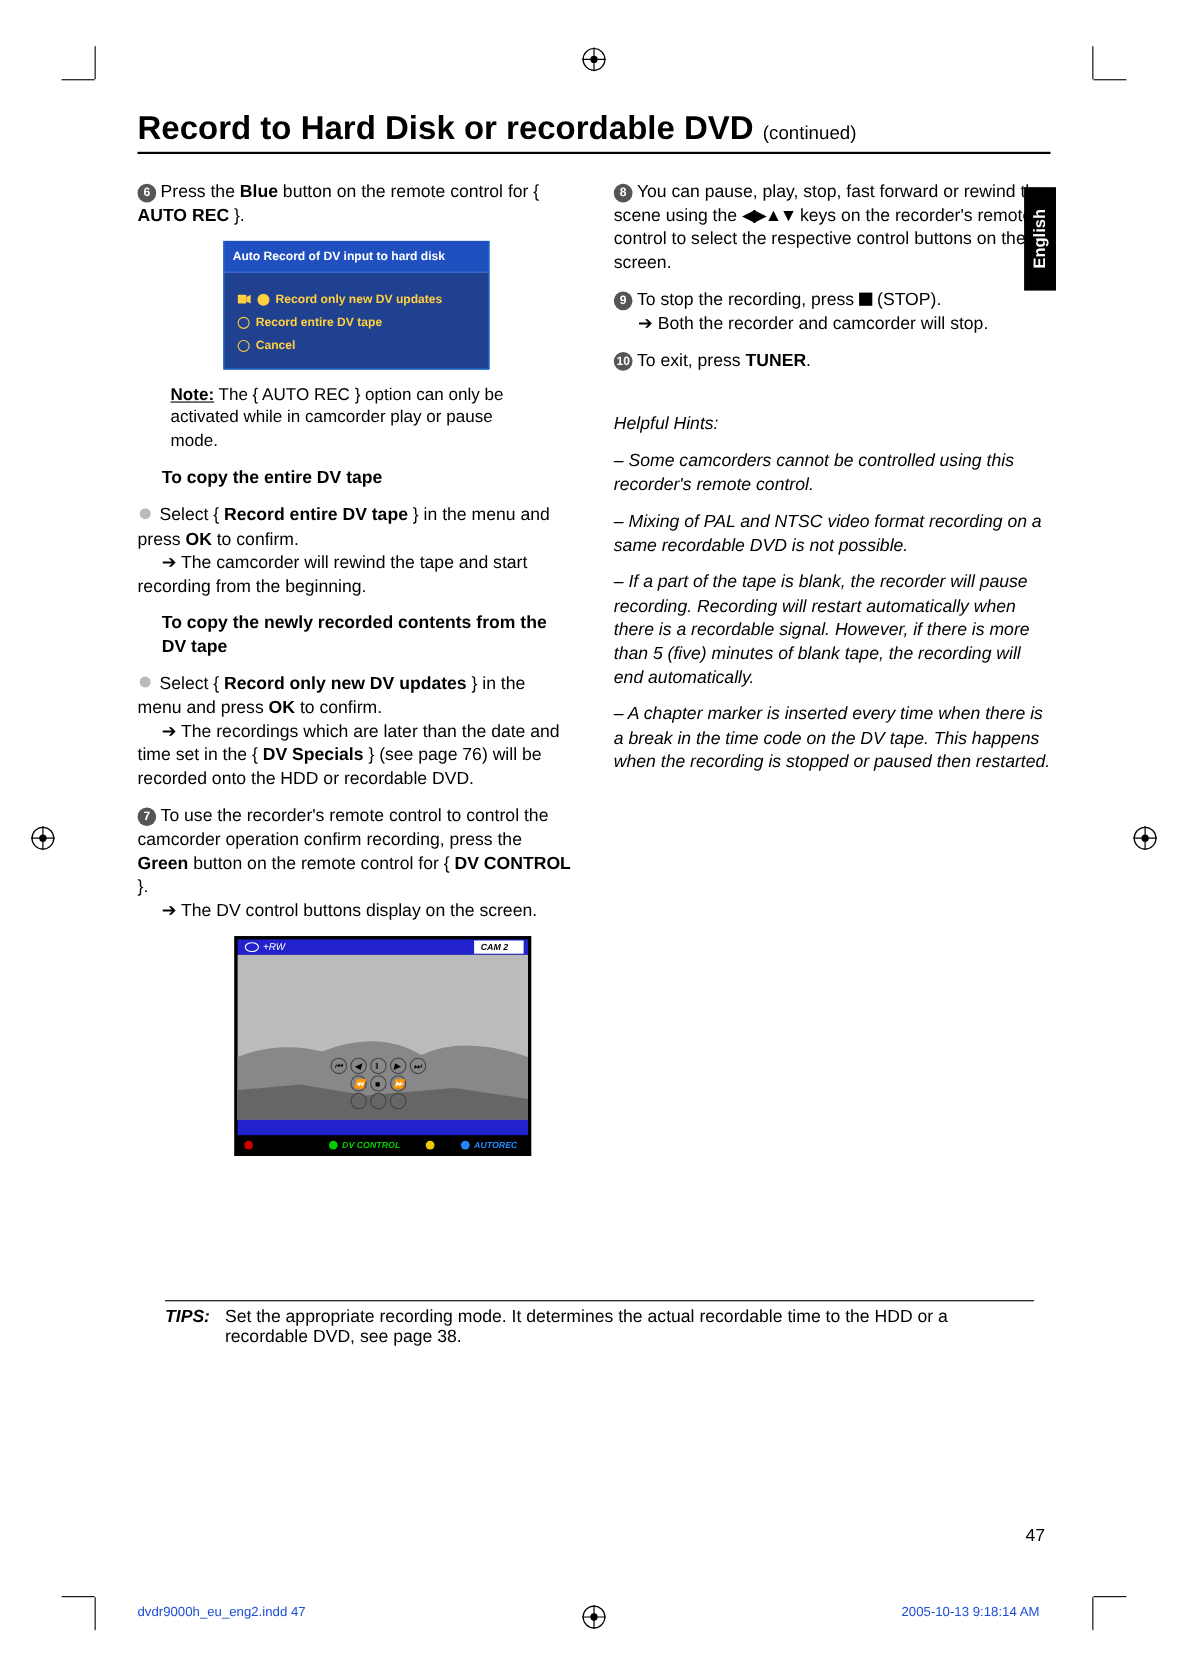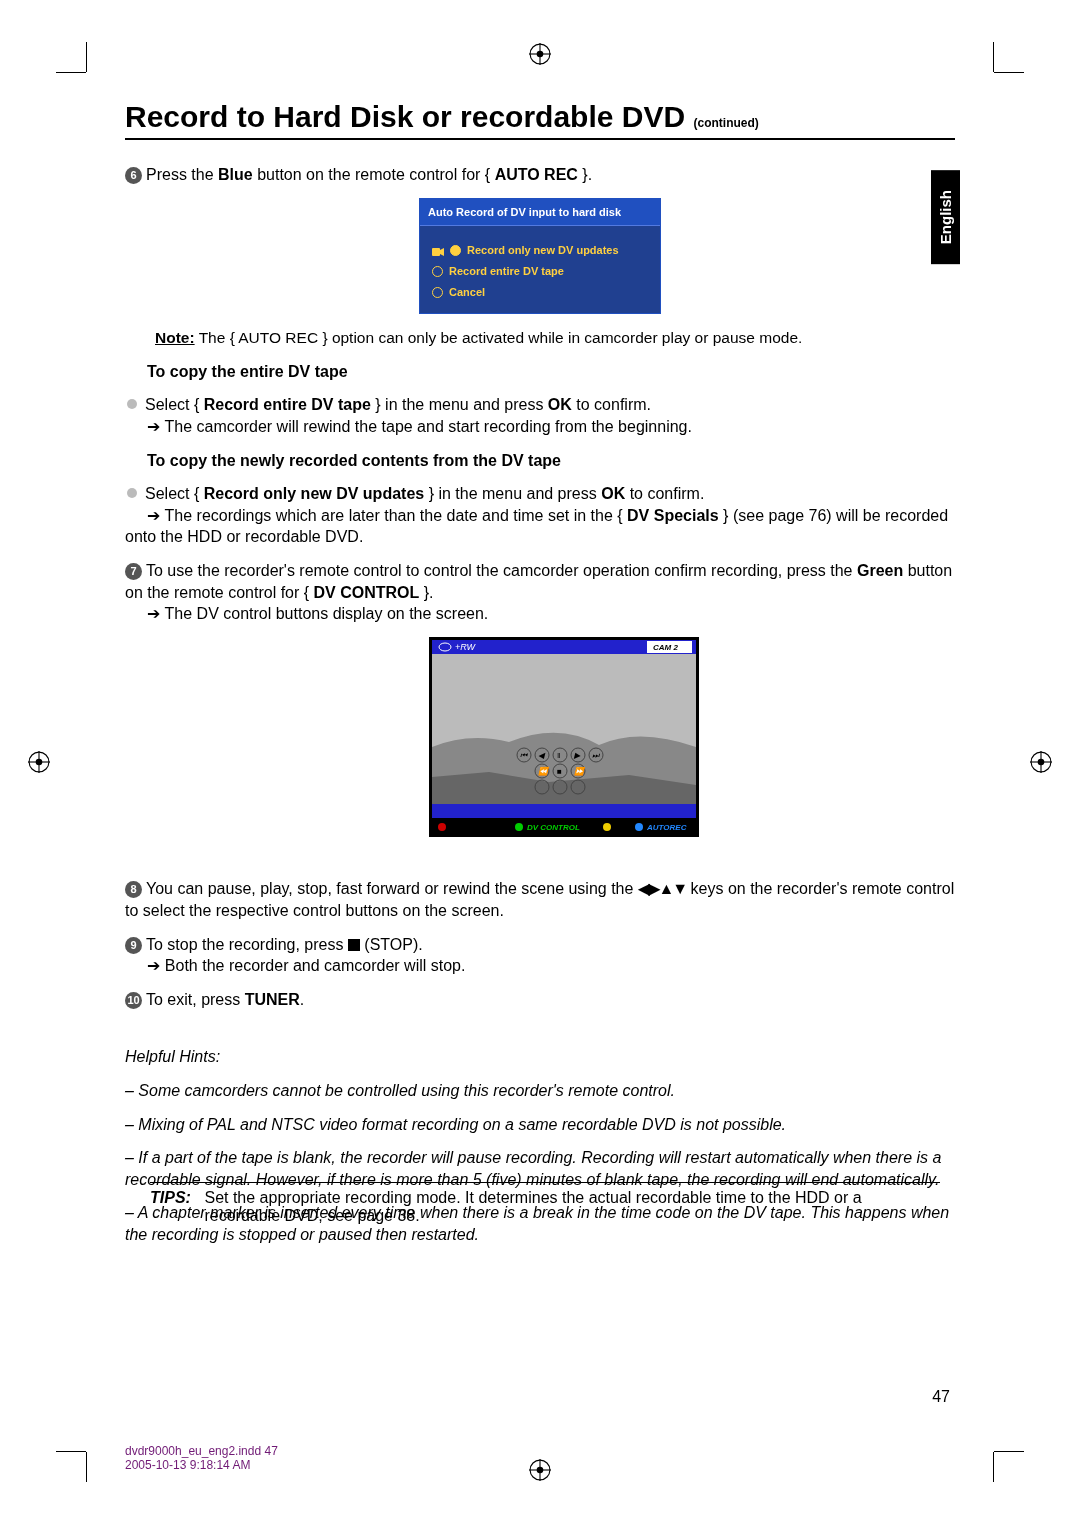--- a/index.html
+++ b/index.html
@@ -22,23 +22,23 @@
   .crop-br { bottom: 72px; right: 56px; width: 30px; height: 1px; background:#000; }
   .crop-br::after { content:""; position:absolute; right:30px; bottom:-30px; width:1px; height:30px; background:#000;}
   .regmark { position:absolute; width:22px; height:22px; }
   .regmark svg { width:100%; height:100%; }
   .regmark.top { top: 43px; left: 50%; transform: translateX(-50%); }
   .regmark.left { top: 50%; left: 28px; transform: translateY(-50%); }
   .regmark.right { top: 50%; right: 28px; transform: translateY(-50%); }
   .regmark.bottom { bottom: 43px; left: 50%; transform: translateX(-50%); }
   .page { position:absolute; top: 100px; left: 125px; width: 830px; }
   h1.title { font-size: 30px; font-weight: bold; margin: 0 0 4px 0; }
-  h1.title .cont { font-size: 12px; font-weight: bold; }
+  h1.title .cont { font-size: 17px; font-weight: normal; }
   .hr { border-top: 2px solid #000; margin: 4px 0 24px 0; }
-  .cols { display:flex; gap: 36px; flex-direction: column; }
+  .cols { display:flex; gap: 36px; }
   .col { flex:1; font-size: 16px; line-height: 1.35; }
   .lang-tab { position:absolute; top: 170px; right: 120px; background:#000; color:#fff; padding: 20px 6px; font-size:15px; font-weight:bold; writing-mode: vertical-rl; transform: rotate(180deg); }
   .step-badge { display:inline-flex; align-items:center; justify-content:center; width:17px; height:17px; border-radius:50%; background:#555; color:#fff; font-size:11px; font-weight:bold; vertical-align: 1px; margin-right: 4px;}
   .bullet-dot { display:inline-block; width:10px; height:10px; border-radius:50%; background:#bbb; vertical-align:1px; margin: 0 8px 0 2px;}
   .arrow { font-family: Arial; }
   p { margin: 0 0 12px 0; }
   .indent { padding-left: 22px; }
   .subhead { font-weight: bold; }
   .dialog { width: 240px; margin: 10px auto 14px; border:1px solid #2050c0; background:#0ea5e9; color:#fff; font-size:11px; font-weight:bold; }
   .dialog .dtitle { background:#2050c0; padding:6px 8px; border-bottom:1px solid #537ae0;}
@@ -48,21 +48,21 @@
   .dopt.sel .radio { background:#ffd040;}
   .dopt .dicon { width:12px; height:10px; display:inline-block; }
   .noteblock { padding: 0 30px 0 30px; font-size:15.5px; }
   .noteblock .und { text-decoration: underline; font-weight:bold;}
   .screenshot { width: 222px; margin: 8px auto 0; font-style: italic; }
   .italic { font-style: italic; }
   .tips { position:absolute; top: 1182px; left: 150px; width: 790px; font-size:16px;}
   .tips .tlabel { font-style: italic; font-weight:bold; display:inline-block; width:50px; vertical-align:top;}
   .tips .tbody { display:inline-block; width: 720px; }
   .pagenum { position:absolute; bottom: 118px; right: 130px; font-size:16px;}
-  .footer { position:absolute; bottom: 52px; left: 125px; width: 820px; display:flex; justify-content:space-between; font-size:12px; color:#701a75;flex-direction:column;}
+  .footer { position:absolute; bottom: 52px; left: 125px; width: 820px; display:flex; justify-content:space-between; font-size:12px; color:#1d4ed8;}
   .stopbox { display:inline-block; width:12px; height:12px; background:#000; vertical-align:-1px;}
   .navkeys { font-family: Arial; letter-spacing:-2px;}
 </style>
 </head>
 <body>
 
 <div class="crop-tl"></div>
 <div class="crop-tr"></div>
 <div class="crop-bl"></div>
 <div class="crop-br"></div>

